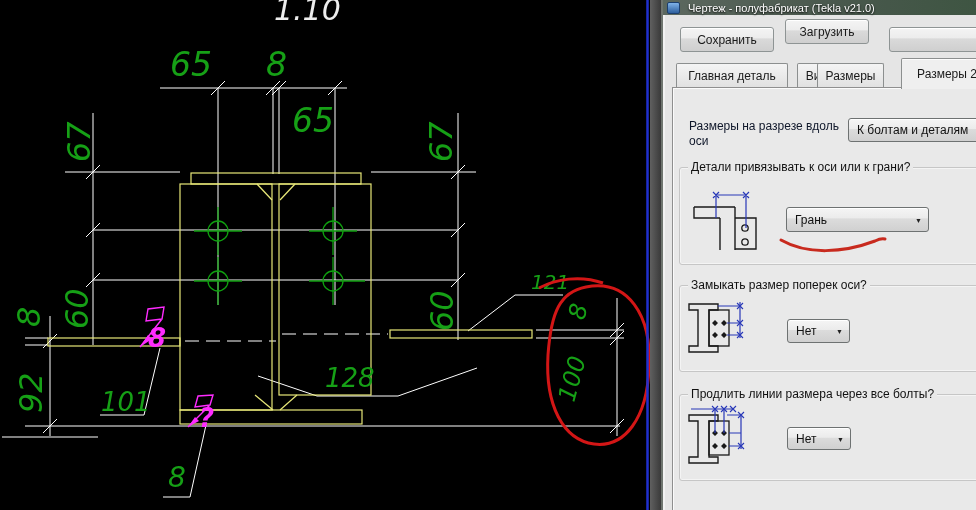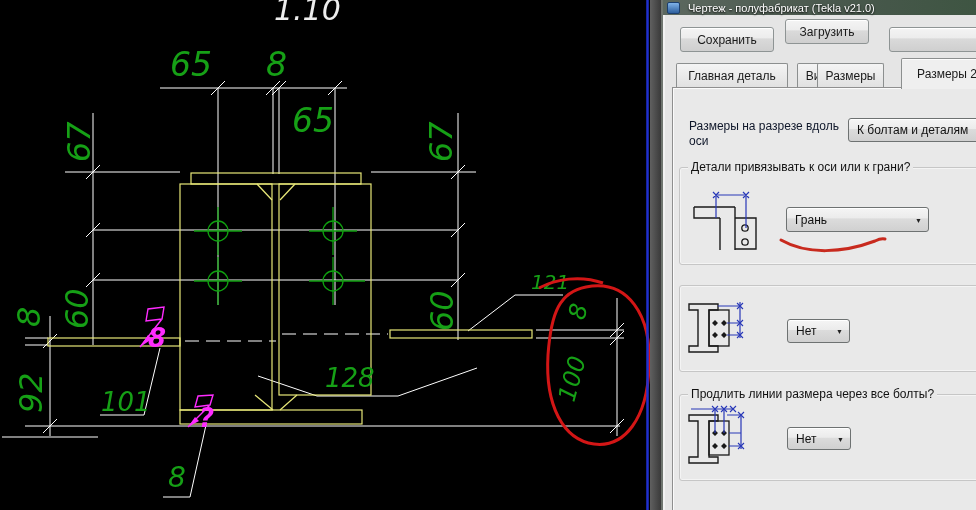--- a/index.html
+++ b/index.html
@@ -219,20 +219,21 @@
         <div class="combo" style="left:106px; top:39px; width:143px; height:25px;">
           <span>Грань</span>
           <span class="arrow">▼</span>
         </div>
         <svg style="position:absolute; left:95px; top:64px;" width="115" height="26" viewBox="0 0 115 26">
           <path d="M6,8 C32,23 68,21 100,9 C104,7 107,6 110,7" stroke="#c82a1e" stroke-width="3" fill="none" stroke-linecap="round"></path>
         </svg>
       </div>
 
       <div class="gbox" style="left:6px; top:197px; width:308px; height:85px;">
+        <span class="gtitle">Замыкать размер поперек оси?</span>
         <svg class="gicon" style="left:5px; top:12px;" width="76" height="66" viewBox="0 0 76 66">
           <path d="M4,6 H33 V12 H24 V48 H33 V54 H4 V48 H13 V12 H4 Z" stroke="#1a1a1a" fill="none" stroke-width="1.4"></path>
           <rect x="24" y="12" width="20" height="36" stroke="#1a1a1a" fill="none" stroke-width="1.3"></rect>
           <path d="M30,22 l3,3 -3,3 -3,-3 z M39,22 l3,3 -3,3 -3,-3 z M30,34 l3,3 -3,3 -3,-3 z M39,34 l3,3 -3,3 -3,-3 z" fill="#1a1a1a"></path>
           <path d="M33,8 H55 M55,4 V40 M42,25 H55 M42,37 H55" stroke="#2838b8" fill="none" stroke-width="1.2"></path>
           <path d="M52,5 L58,11 M58,5 L52,11 M52,22 L58,28 M58,22 L52,28 M52,34 L58,40 M58,34 L52,40" stroke="#2838b8" stroke-width="1.1"></path>
         </svg>
         <div class="combo" style="left:107px; top:33px; width:63px; height:24px;">
           <span>Нет</span>
           <span class="arrow">▼</span>

